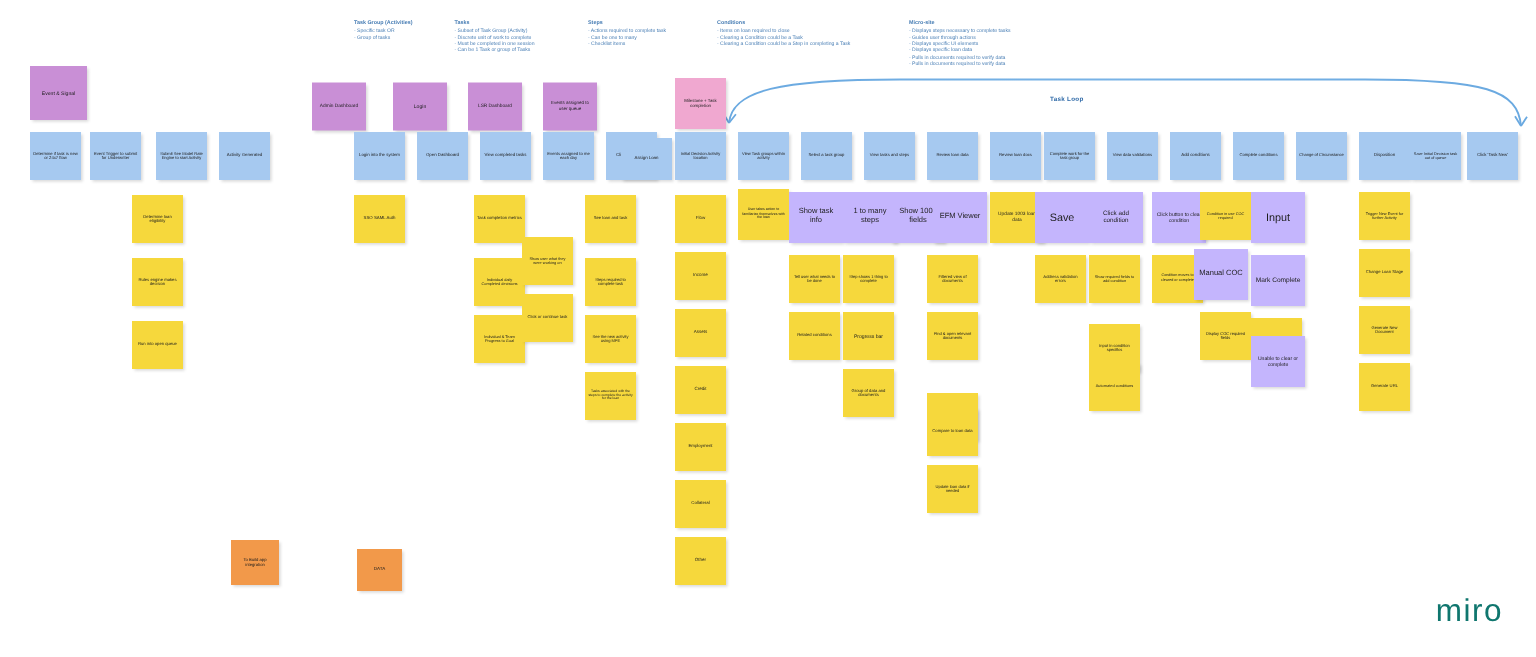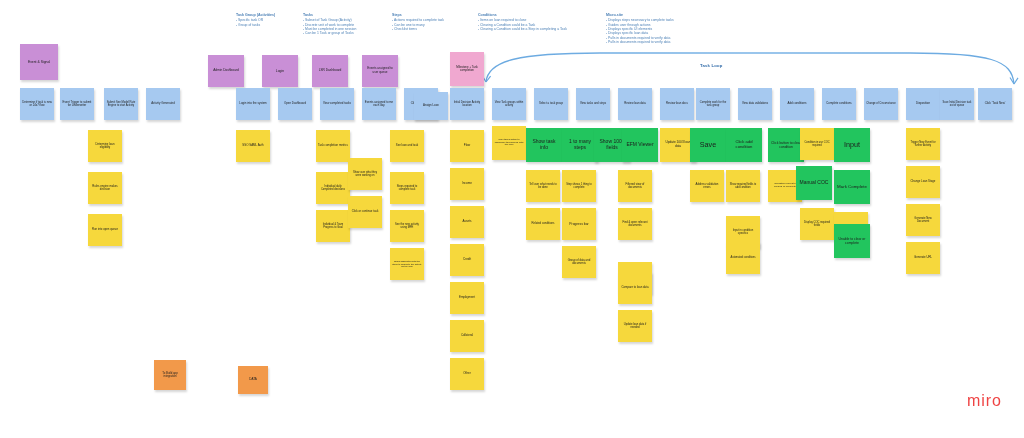--- a/index.html
+++ b/index.html
@@ -27,35 +27,35 @@
     box-shadow:1px 1.5px 2px rgba(0,0,0,0.16);
     padding:2px;
     overflow:hidden;
     line-height:1.18;
     font-family:"Liberation Sans", sans-serif;
   }
   .note span{display:block;width:100%;}
   .blue{background:#a6c9f0;}
   .purple{background:#c98fd6;}
   .yellow{background:#f6d83c;}
-  .yellow2{background:#22c55e;}
+  .yellow2{background:#c4b5fd;}
   .orange{background:#f2994a;}
   .pink{background:#f0a8d0;}
 
   
   .loop{position:absolute;left:480px;top:50px;width:540px;height:42px;}
   .loop-label{
     position:absolute;left:700px;top:63px;
     font-size:4.2px;color:#2f6aa8;font-weight:bold;letter-spacing:.2px;
   }
 
   
   .miro{
-    position:absolute;right:22px;bottom:28px;
-    font-size:16px;color:#ef4444;letter-spacing:1px;
+    position:absolute;right:22px;bottom:18px;
+    font-size:21px;color:#0f766e;letter-spacing:1px;
     font-family:"Liberation Sans", sans-serif;
   }
 </style>
 </head>
 <body>
 
 <div class="board">
 
   <svg class="loop" viewBox="0 0 540 42" xmlns="http://www.w3.org/2000/svg">
     <defs>

